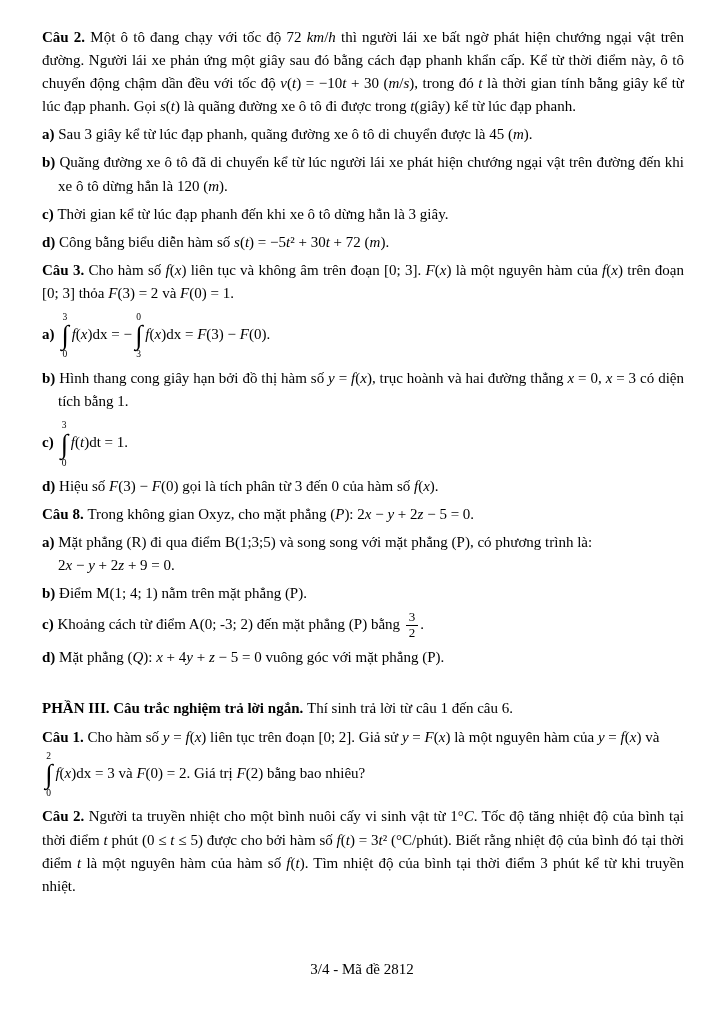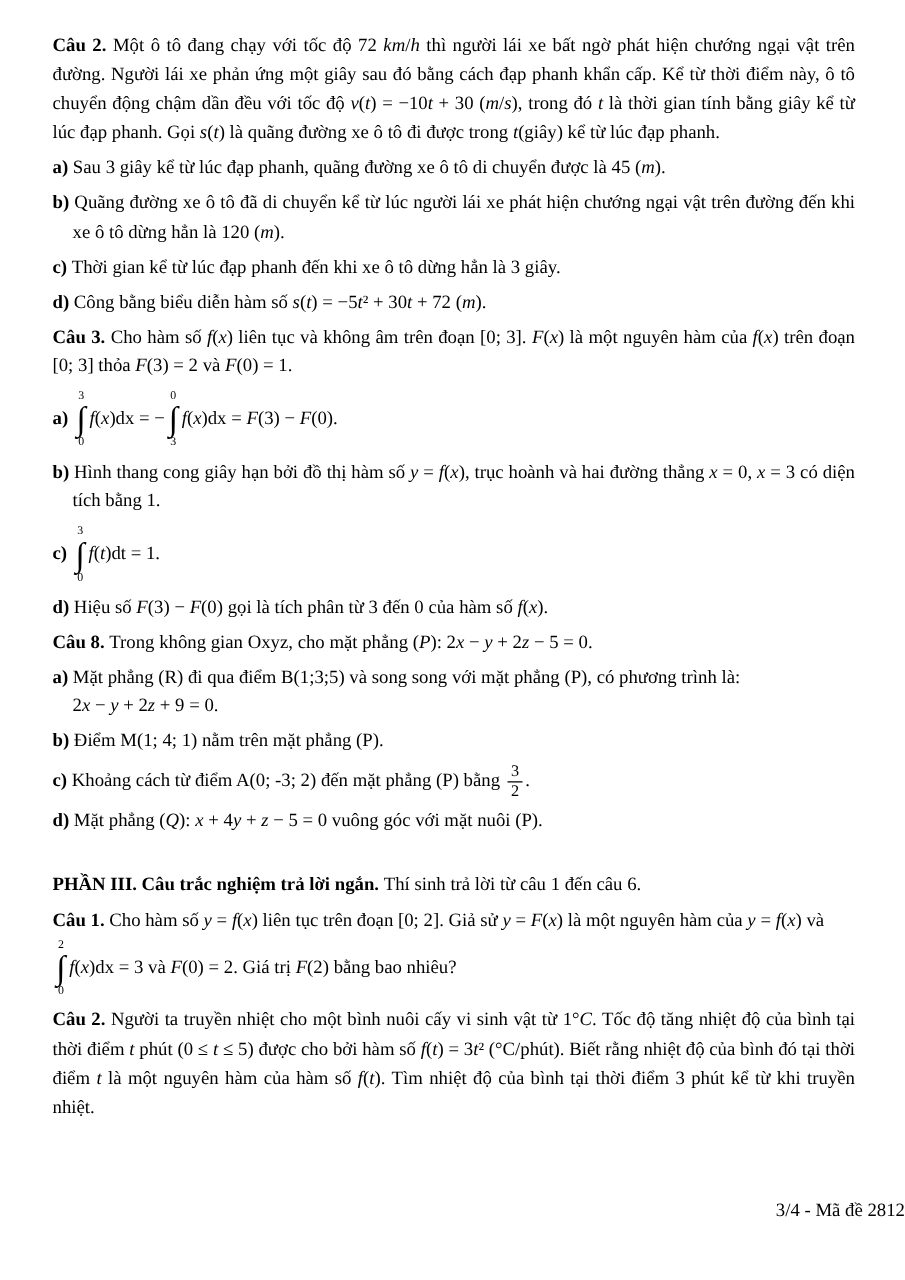--- a/index.html
+++ b/index.html
@@ -26,21 +26,21 @@
   .int .lim { font-size: 9.5px; line-height: 1.1; }
   .frac {
     display: inline-flex; flex-direction: column; align-items: center;
     vertical-align: middle; line-height: 1.15; text-indent: 0;
     font-size: 13px; margin: 0 2px;
   }
   .frac .num { border-bottom: 1px solid #000; padding: 0 3px; }
   .frac .den { padding: 0 3px; }
   #footer {
     position: absolute; left: 0; right: 0; top: 961px;
-    text-align: right; font-size: 15px;
+    text-align: center; font-size: 15px;
   }
 </style>
 </head>
 <body>
 
 <div id="doc">
     <div class="para"><b>Câu 2. </b><span>Một ô tô đang chạy với tốc độ </span><span class="math">72 <i>km</i>/<i>h</i></span><span> thì người lái xe bất ngờ phát hiện chướng ngại vật trên đường. Người lái xe phản ứng một giây sau đó bằng cách đạp phanh khẩn cấp. Kể từ thời điểm này, ô tô chuyển động chậm dần đều với tốc độ </span><span class="math"><i>v</i>(<i>t</i>) = −10<i>t</i> + 30 (<i>m</i>/<i>s</i>)</span><span>, trong đó </span><span class="math"><i>t</i></span><span> là thời gian tính bằng giây kể từ lúc đạp phanh. Gọi </span><span class="math"><i>s</i>(<i>t</i>)</span><span> là quãng đường xe ô tô đi được trong </span><span class="math"><i>t</i></span><span>(giây) kể từ lúc đạp phanh.</span></div>
     <div class="para item"><b>a) </b><span>Sau 3 giây kể từ lúc đạp phanh, quãng đường xe ô tô di chuyển được là </span><span class="math">45 (<i>m</i>)</span><span>.</span></div>
     <div class="para item"><b>b) </b><span>Quãng đường xe ô tô đã di chuyển kể từ lúc người lái xe phát hiện chướng ngại vật trên đường đến khi xe ô tô dừng hẳn là </span><span class="math">120 (<i>m</i>)</span><span>.</span></div>
     <div class="para item"><b>c) </b><span>Thời gian kể từ lúc đạp phanh đến khi xe ô tô dừng hẳn là 3 giây.</span></div>
@@ -62,21 +62,21 @@
         <span class="lim">0</span>
       </span><span class="math"><i>f</i>(<i>t</i>)dt = 1</span><span>.</span></div>
     <div class="para item"><b>d) </b><span>Hiệu số </span><span class="math"><i>F</i>(3) − <i>F</i>(0)</span><span> gọi là tích phân từ 3 đến 0 của hàm số </span><span class="math"><i>f</i>(<i>x</i>)</span><span>.</span></div>
     <div class="para"><b>Câu 8. </b><span>Trong không gian Oxyz, cho mặt phẳng </span><span class="math">(<i>P</i>): 2<i>x</i> − <i>y</i> + 2<i>z</i> − 5 = 0</span><span>.</span></div>
     <div class="para item"><b>a) </b><span>Mặt phẳng (R) đi qua điểm B(1;3;5) và song song với mặt phẳng (P), có phương trình là:</span><br><span class="math">2<i>x</i> − <i>y</i> + 2<i>z</i> + 9 = 0</span><span>.</span></div>
     <div class="para item"><b>b) </b><span>Điểm M(1; 4; 1) nằm trên mặt phẳng (P).</span></div>
     <div class="para item"><b>c) </b><span>Khoảng cách từ điểm A(0; -3; 2) đến mặt phẳng (P) bằng </span><span class="frac">
         <span class="num">3</span>
         <span class="den">2</span>
       </span><span>.</span></div>
-    <div class="para item"><b>d) </b><span>Mặt phẳng </span><span class="math">(<i>Q</i>): <i>x</i> + 4<i>y</i> + <i>z</i> − 5 = 0</span><span> vuông góc với mặt nuôi (P).</span></div>
+    <div class="para item"><b>d) </b><span>Mặt phẳng </span><span class="math">(<i>Q</i>): <i>x</i> + 4<i>y</i> + <i>z</i> − 5 = 0</span><span> vuông góc với mặt phẳng (P).</span></div>
     <div class="para section-gap"><b>PHẦN III. Câu trắc nghiệm trả lời ngắn. </b><span>Thí sinh trả lời từ câu 1 đến câu 6.</span></div>
     <div class="para"><b>Câu 1. </b><span>Cho hàm số </span><span class="math"><i>y</i> = <i>f</i>(<i>x</i>)</span><span> liên tục trên đoạn </span><span class="math">[0; 2]</span><span>. Giả sử </span><span class="math"><i>y</i> = <i>F</i>(<i>x</i>)</span><span> là một nguyên hàm của </span><span class="math"><i>y</i> = <i>f</i>(<i>x</i>)</span><span> và</span><br><span class="int">
         <span class="lim">2</span>
         <span class="isign">∫</span>
         <span class="lim">0</span>
       </span><span class="math"><i>f</i>(<i>x</i>)dx = 3</span><span> và </span><span class="math"><i>F</i>(0) = 2</span><span>. Giá trị </span><span class="math"><i>F</i>(2)</span><span> bằng bao nhiêu?</span></div>
     <div class="para"><b>Câu 2. </b><span>Người ta truyền nhiệt cho một bình nuôi cấy vi sinh vật từ </span><span class="math">1°<i>C</i></span><span>. Tốc độ tăng nhiệt độ của bình tại thời điểm </span><span class="math"><i>t</i></span><span> phút </span><span class="math">(0 ≤ <i>t</i> ≤ 5)</span><span> được cho bởi hàm số </span><span class="math"><i>f</i>(<i>t</i>) = 3<i>t</i>²</span><span> (°C/phút). Biết rằng nhiệt độ của bình đó tại thời điểm </span><span class="math"><i>t</i></span><span> là một nguyên hàm của hàm số </span><span class="math"><i>f</i>(<i>t</i>)</span><span>. Tìm nhiệt độ của bình tại thời điểm 3 phút kể từ khi truyền nhiệt.</span></div>
   </div>
 
 <div id="footer">3/4 - Mã đề 2812</div>

